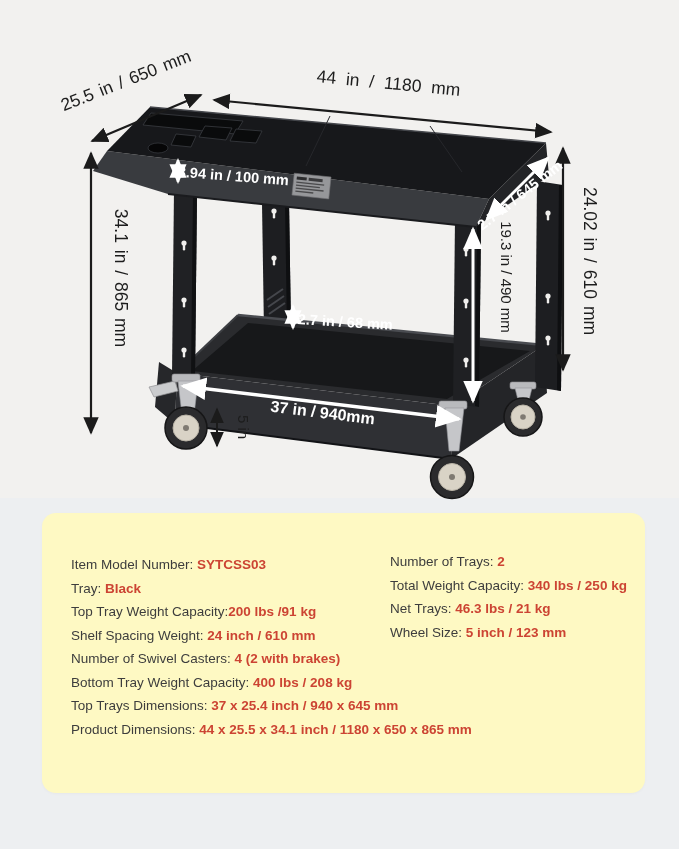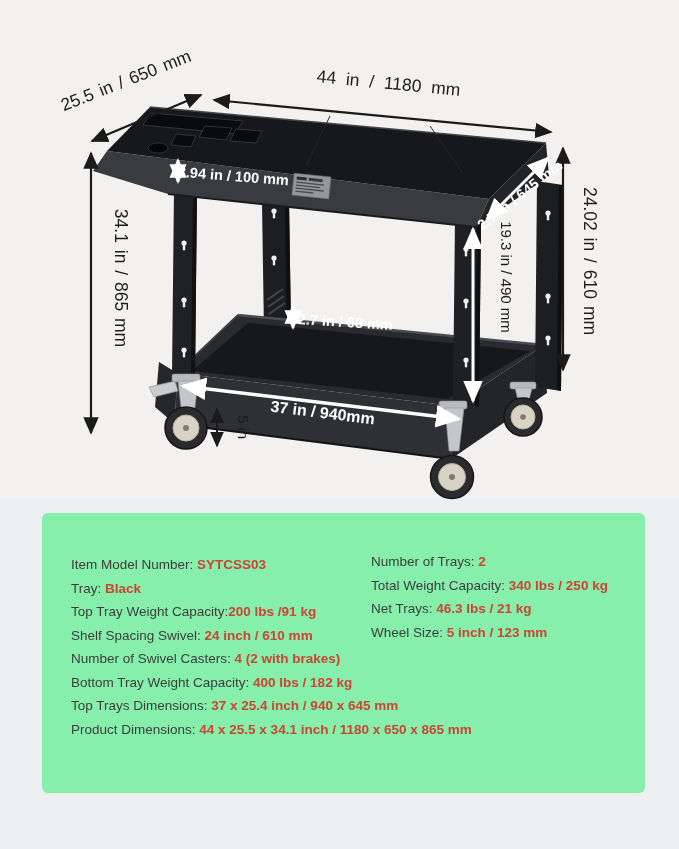--- a/index.html
+++ b/index.html
@@ -15,26 +15,26 @@
   .dimL{font-family:"Liberation Sans",sans-serif;font-size:17.5px;fill:#1d1d1d;}
   .dimM{font-family:"Liberation Sans",sans-serif;font-size:15px;fill:#1d1d1d;}
   .dimW{font-family:"Liberation Sans",sans-serif;font-size:14.5px;font-weight:700;fill:#ffffff;}
   .dimW16{font-family:"Liberation Sans",sans-serif;font-size:16px;font-weight:700;fill:#ffffff;}
   .ws{word-spacing:5px;}
   .ws2{word-spacing:2px;}
 
   
   .spec-panel{
     position:absolute;left:42px;top:513px;width:603px;height:280px;
-    background:#86efac;border-radius:6px;z-index:2;
+    background:#fef9c3;border-radius:14px;z-index:2;
     box-shadow:0 1px 3px rgba(0,0,0,0.03);
   }
   .spec-col{position:absolute;white-space:nowrap;font-size:13.5px;line-height:23.5px;color:#3d3d3d;}
   .spec-col-left{left:29px;top:40px;}
-  .spec-col-right{left:329px;top:37px;}
+  .spec-col-right{left:348px;top:37px;}
   .spec-row .lbl{color:#3d3d3d;}
   .spec-row .val{color:#cc4433;font-weight:700;}
 </style>
 </head>
 <body>
 
 <div class="lower-bg"></div>
 
 <svg class="diagram-svg" width="679" height="513" viewBox="0 0 679 513">
   <defs>
@@ -178,23 +178,23 @@
     <line x1="217" y1="409" x2="217" y2="446" stroke="#1b1b1b" stroke-width="2" marker-start="url(#mB)" marker-end="url(#mB)"></line>
     <text class="dimM" text-anchor="middle" transform="translate(238,427) rotate(90)">5 in</text>
   </g>
 </svg>
 
 <div class="spec-panel">
   <div class="spec-col spec-col-left">
     <div class="spec-row"><span class="lbl">Item Model Number: </span><span class="val">SYTCSS03</span></div>
     <div class="spec-row"><span class="lbl">Tray: </span><span class="val">Black</span></div>
     <div class="spec-row"><span class="lbl">Top Tray Weight Capacity:</span><span class="val">200 lbs /91 kg</span></div>
-    <div class="spec-row"><span class="lbl">Shelf Spacing Swivel: </span><span class="val">24 inch / 610 mm</span></div>
+    <div class="spec-row"><span class="lbl">Shelf Spacing Weight: </span><span class="val">24 inch / 610 mm</span></div>
     <div class="spec-row"><span class="lbl">Number of Swivel Casters: </span><span class="val">4 (2 with brakes)</span></div>
-    <div class="spec-row"><span class="lbl">Bottom Tray Weight Capacity: </span><span class="val">400 lbs / 182 kg</span></div>
+    <div class="spec-row"><span class="lbl">Bottom Tray Weight Capacity: </span><span class="val">400 lbs / 208 kg</span></div>
     <div class="spec-row"><span class="lbl">Top Trays Dimensions:  </span><span class="val">37 x 25.4 inch / 940 x 645 mm</span></div>
     <div class="spec-row"><span class="lbl">Product Dimensions: </span><span class="val">44 x 25.5 x 34.1 inch / 1180 x 650 x 865 mm</span></div>
   </div>
   <div class="spec-col spec-col-right">
     <div class="spec-row"><span class="lbl">Number of Trays: </span><span class="val">2</span></div>
     <div class="spec-row"><span class="lbl">Total Weight Capacity: </span><span class="val">340 lbs / 250 kg</span></div>
     <div class="spec-row"><span class="lbl">Net Trays: </span><span class="val">46.3 lbs / 21 kg</span></div>
     <div class="spec-row"><span class="lbl">Wheel Size: </span><span class="val">5 inch / 123 mm</span></div>
   </div>
 </div>

